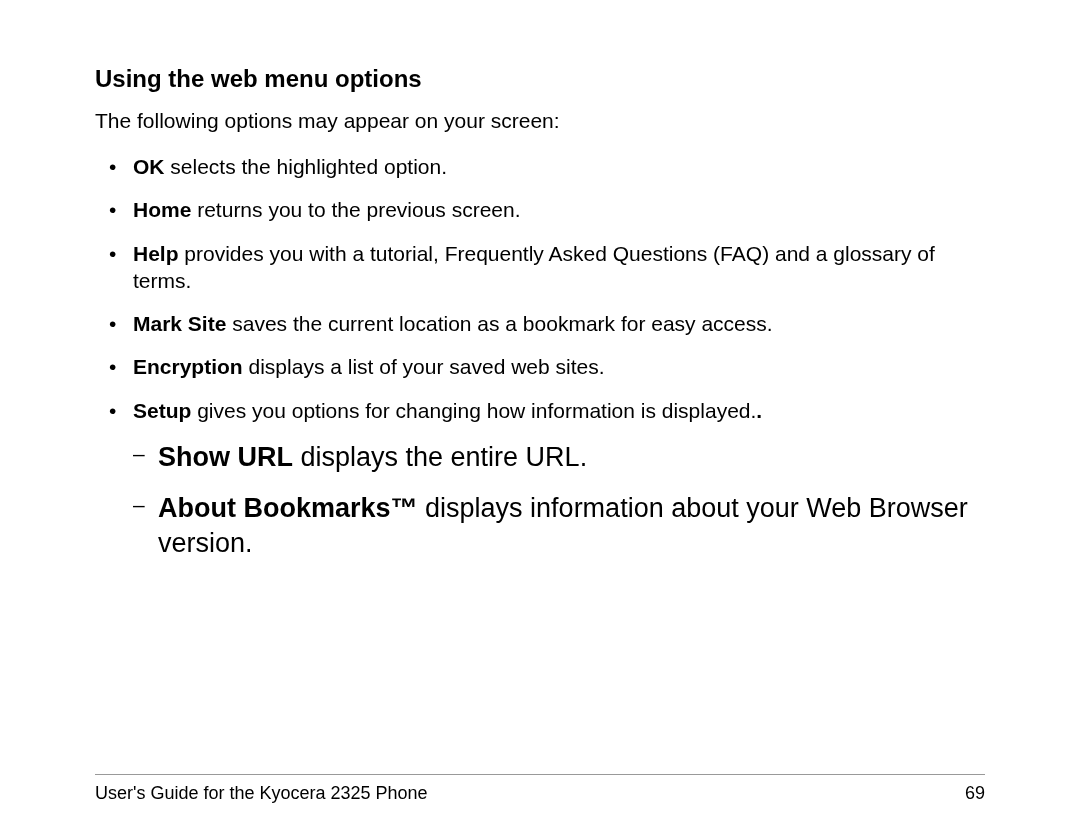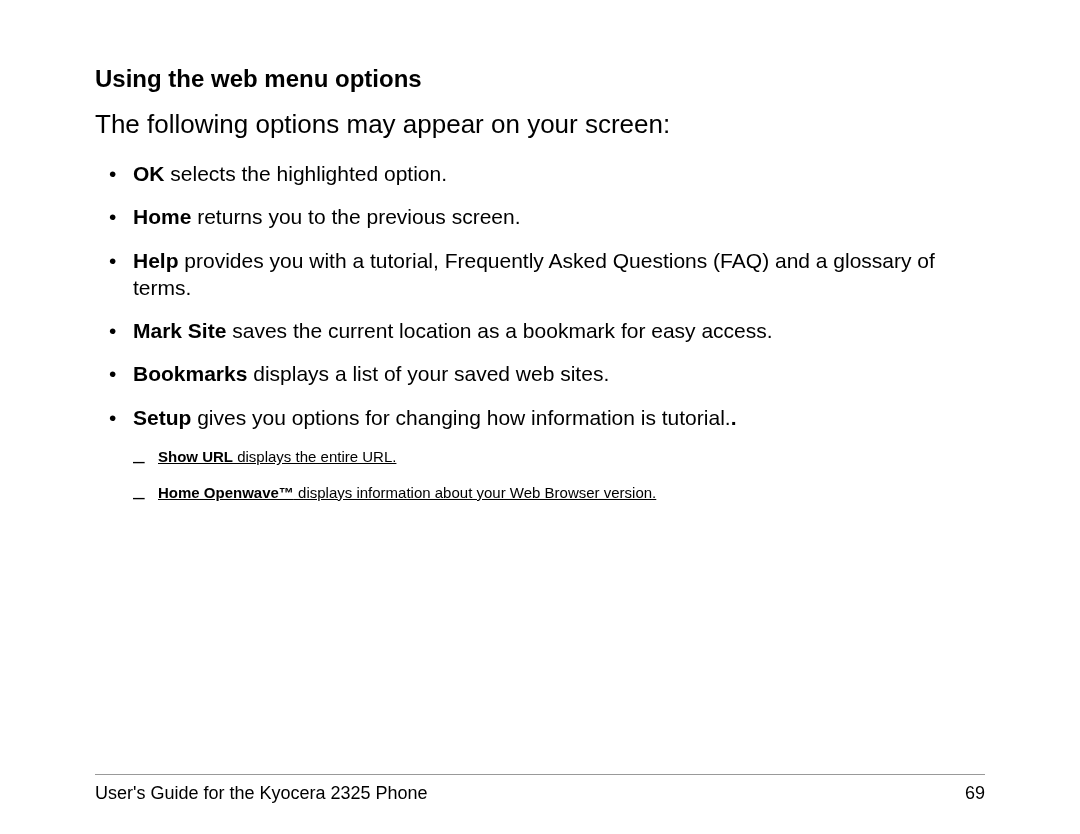--- a/index.html
+++ b/index.html
@@ -15,21 +15,21 @@
       color: #000000;
       padding: 65px 95px 30px 95px;
       position: relative;
     }
     .heading {
       font-size: 24px;
       font-weight: bold;
       margin-bottom: 16px;
     }
     .intro {
-      font-size: 26px;
+      font-size: 21px;
       margin-bottom: 20px;
     }
     ul.top-list {
       list-style: none;
       padding-left: 0;
     }
     ul.top-list > li {
       font-size: 21px;
       line-height: 1.3;
       margin-bottom: 16px;
@@ -42,26 +42,25 @@
       left: 14px;
       top: 0;
       font-size: 21px;
     }
     ul.sub-list {
       list-style: none;
       padding-left: 0;
       margin-top: 16px;
     }
     ul.sub-list > li {
-      font-size: 15px;
+      font-size: 27px;
       line-height: 1.3;
       margin-bottom: 16px;
       padding-left: 25px;
       position: relative;
-      text-decoration: underline;
     }
     ul.sub-list > li::before {
       content: "–";
       position: absolute;
       left: 0;
       top: 0;
       font-size: 21px;
     }
     .bold {
       font-weight: bold;
@@ -93,30 +92,30 @@
   <li>
     <span class="bold">Home</span><span> returns you to the previous screen.</span>
   </li>
   <li>
     <span class="bold">Help</span><span> provides you with a tutorial, Frequently Asked Questions (FAQ) and a glossary of terms.</span>
   </li>
   <li>
     <span class="bold">Mark Site</span><span> saves the current location as a bookmark for easy access.</span>
   </li>
   <li>
-    <span class="bold">Bookmarks</span><span> displays a list of your saved web sites.</span>
+    <span class="bold">Encryption</span><span> displays a list of your saved web sites.</span>
   </li>
   <li>
-    <span class="bold">Setup</span><span> gives you options for changing how information is tutorial.</span><span class="bold">.</span>
+    <span class="bold">Setup</span><span> gives you options for changing how information is displayed.</span><span class="bold">.</span>
     <ul class="sub-list">
       <li>
         <span class="bold">Show URL</span><span> displays the entire URL.</span>
       </li>
       <li>
-        <span class="bold">Home Openwave™</span><span> displays information about your Web Browser version.</span>
+        <span class="bold">About Bookmarks™</span><span> displays information about your Web Browser version.</span>
       </li>
     </ul>
   </li>
 </ul>
 
 <div class="footer">
   <span>User's Guide for the Kyocera 2325 Phone</span>
   <span>69</span>
 </div>
 

